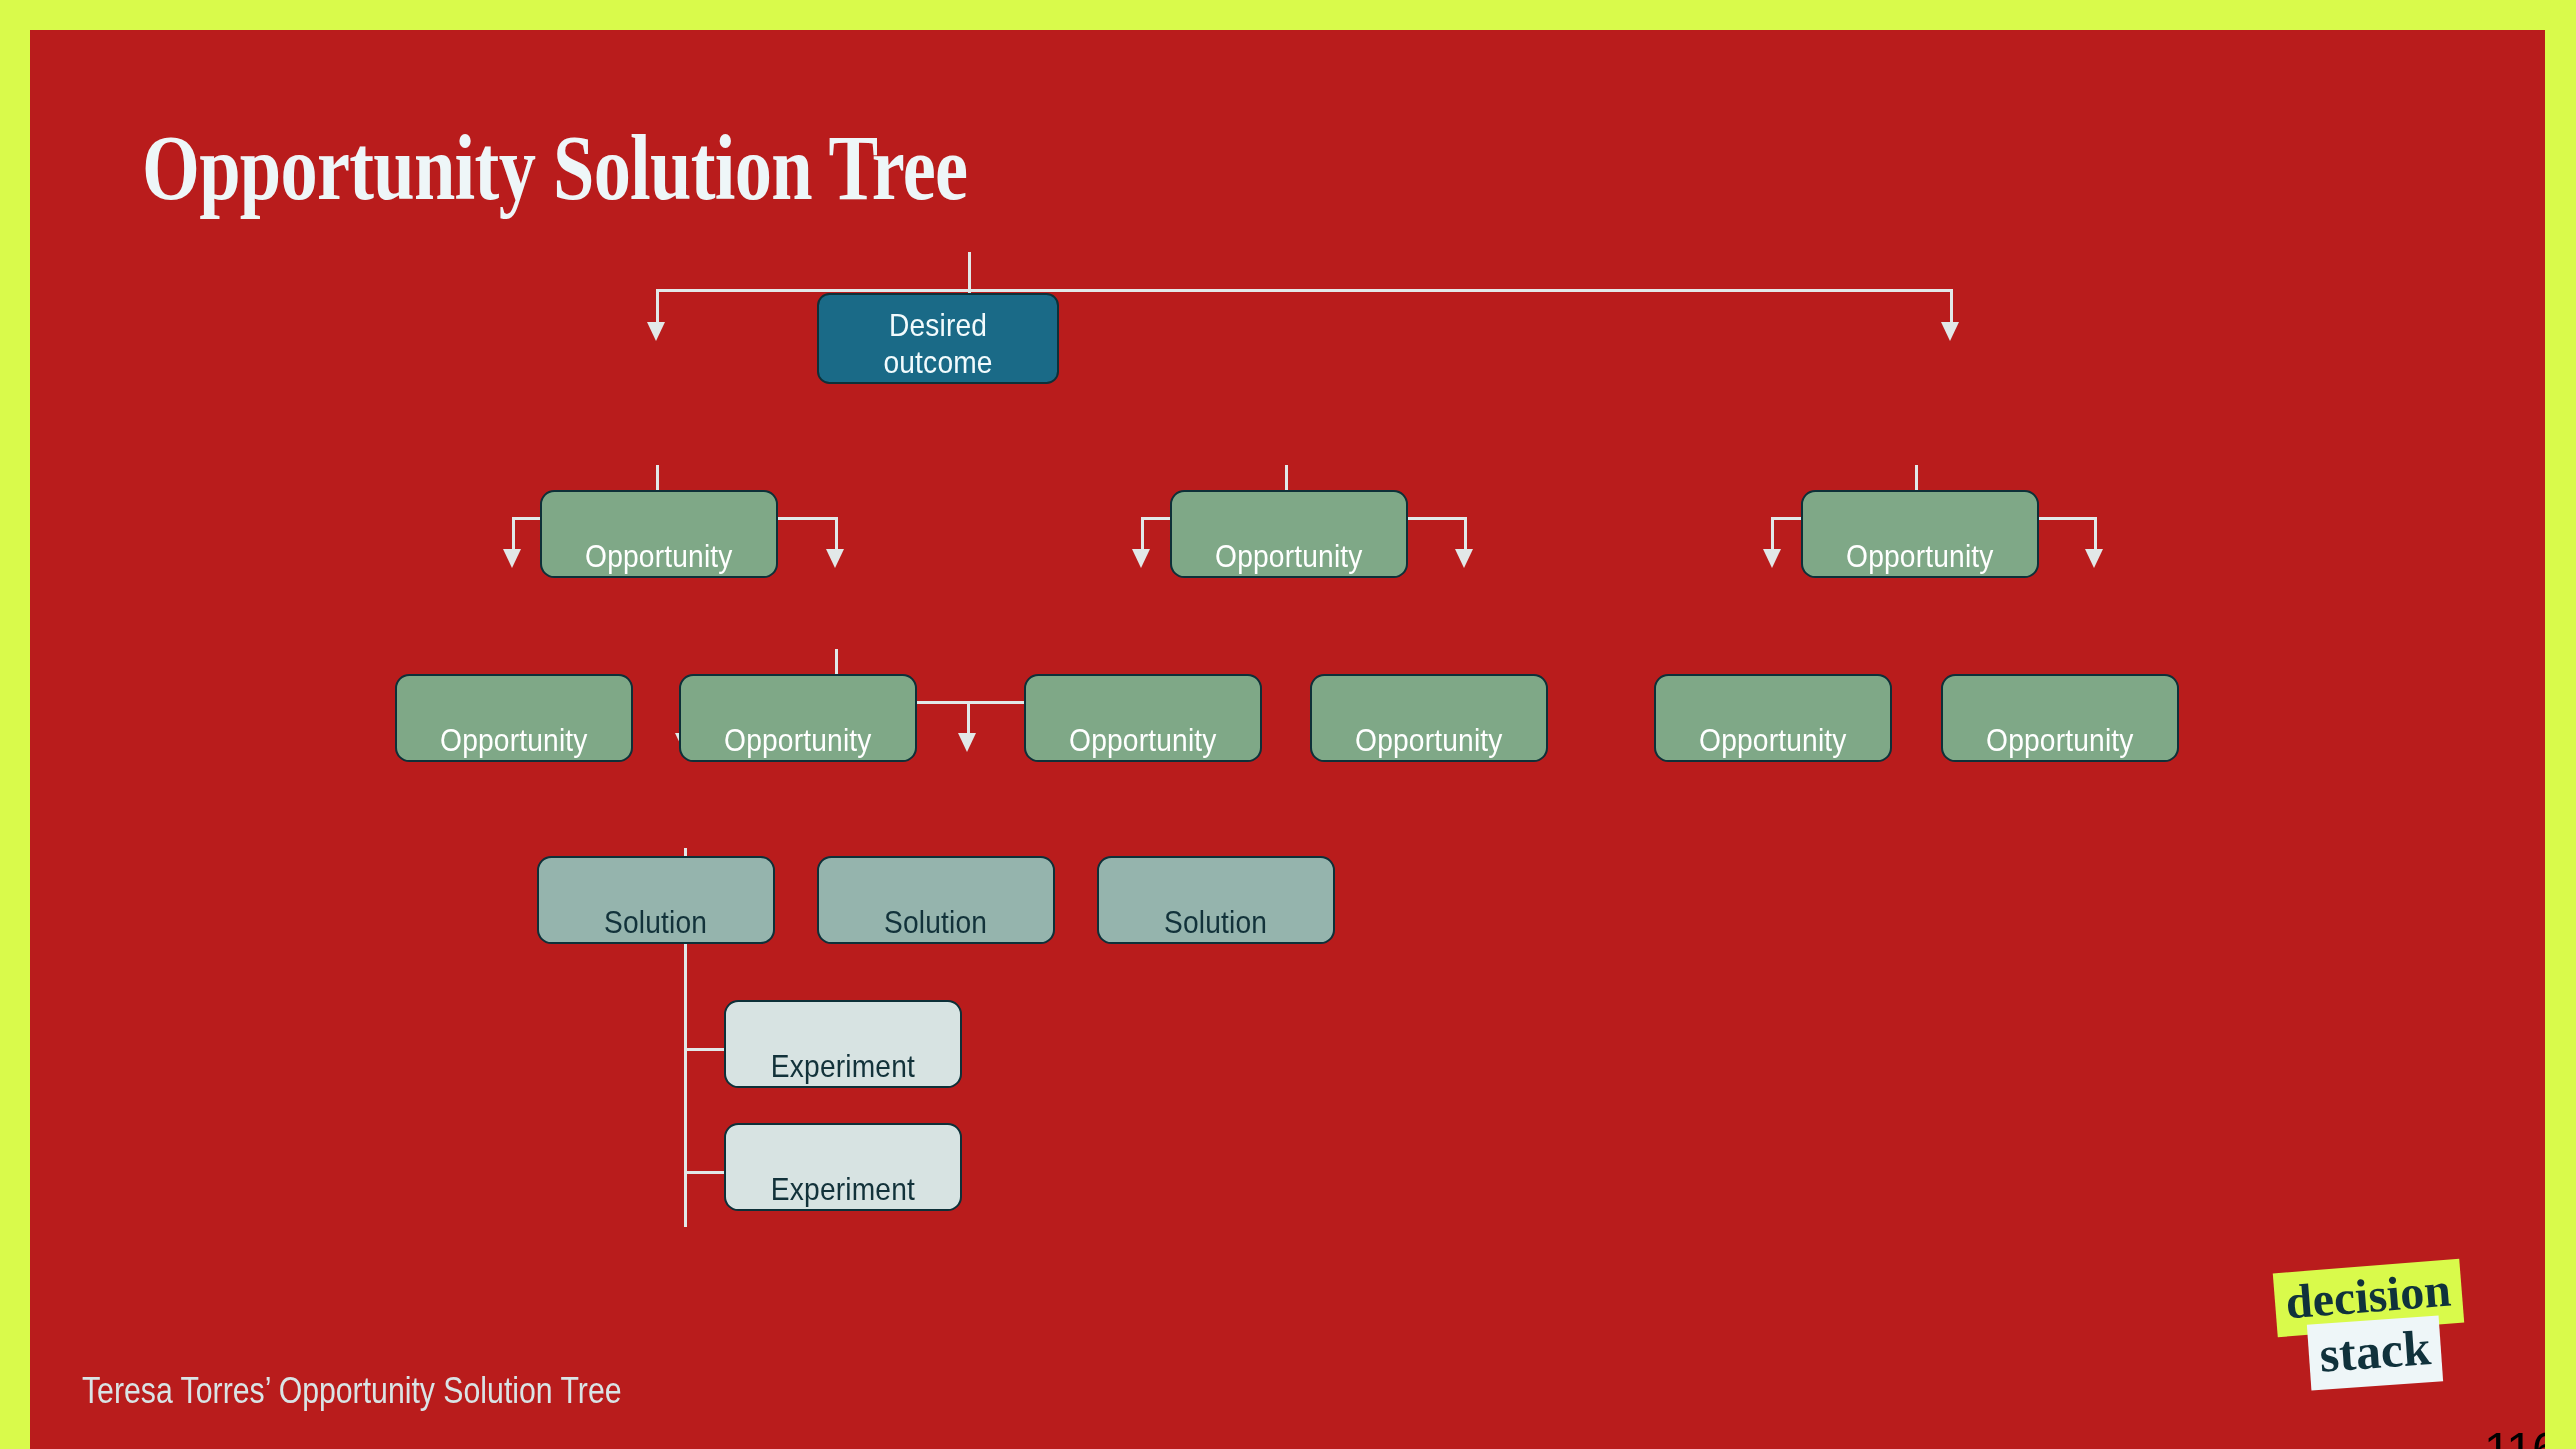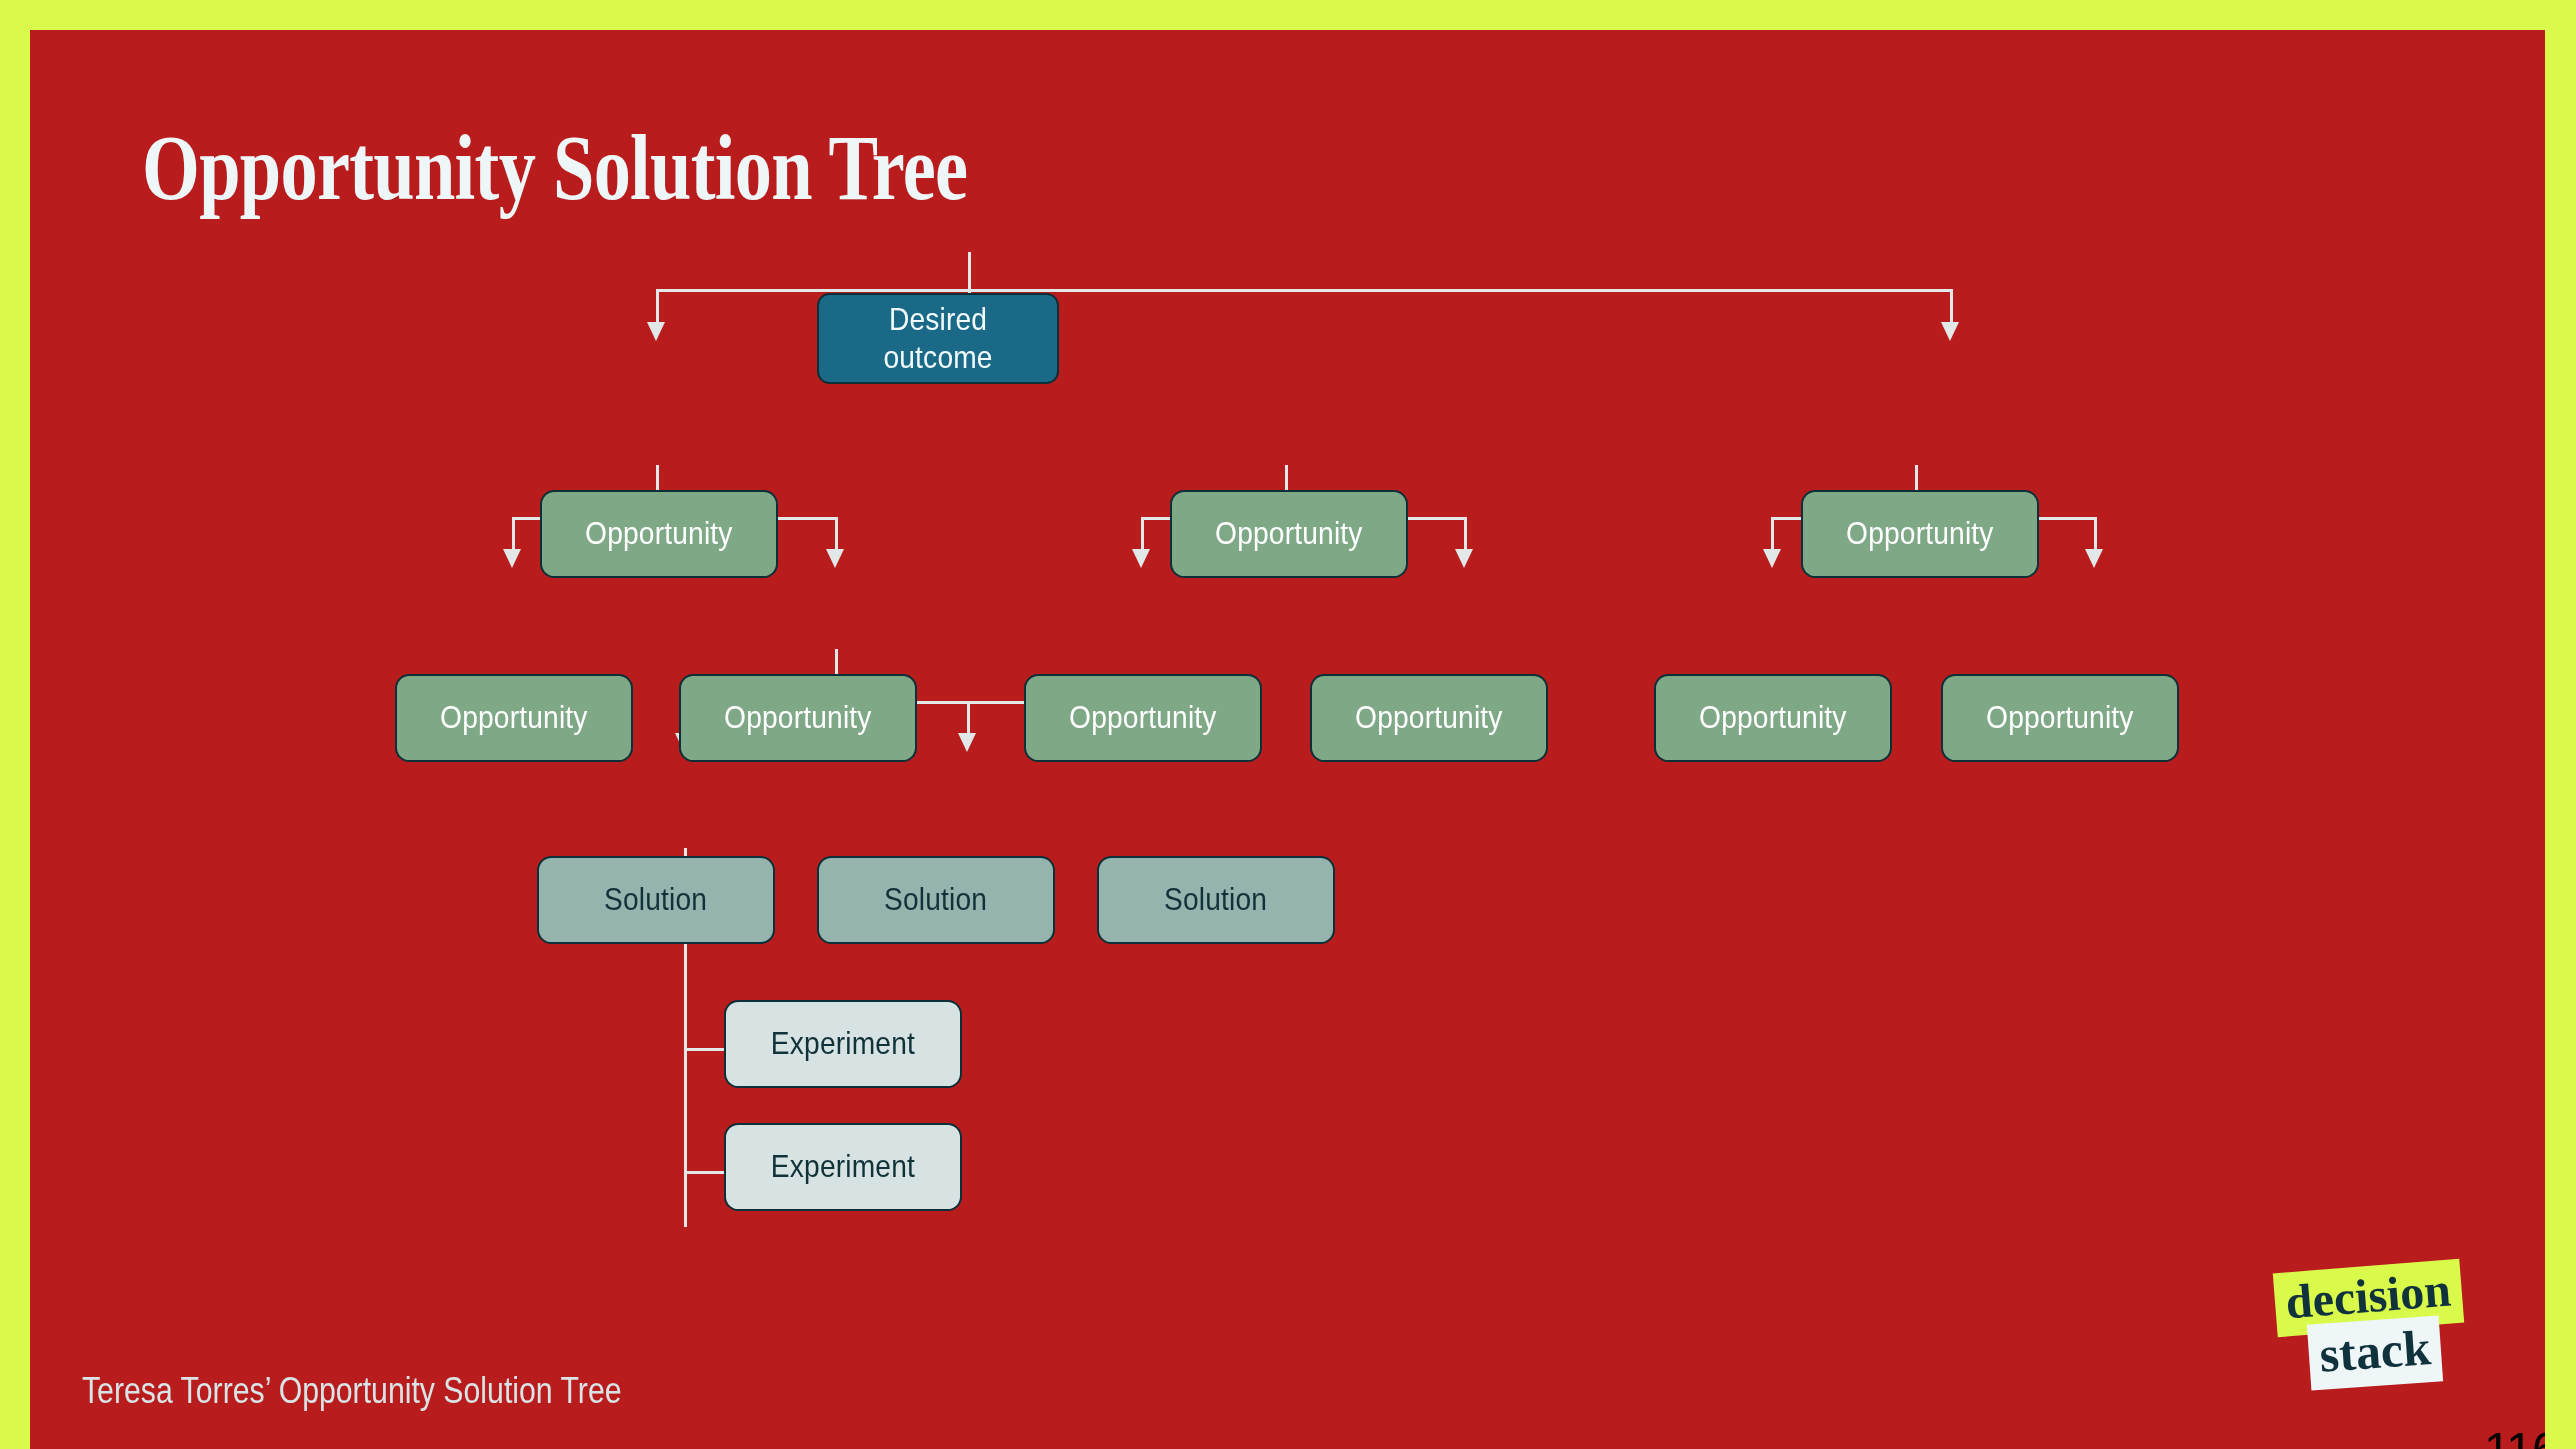--- a/index.html
+++ b/index.html
@@ -37,21 +37,21 @@
     transform: scaleX(0.80);
     transform-origin: left top;
     white-space: nowrap;
   }
   .node {
     position: absolute;
     box-sizing: border-box;
     border-radius: 14.3px;
     border: 2.7px solid #0d3038;
     display: flex;
-    align-items: center;
+    align-items: flex-end;
     justify-content: center;
     text-align: center;
     font-family: "Liberation Sans", sans-serif;
     font-weight: 400;
     font-size: 32px;
     line-height: 1.18;
     letter-spacing: 0.2px;
   }
   .node > span {
     transform: scaleX(0.88);

